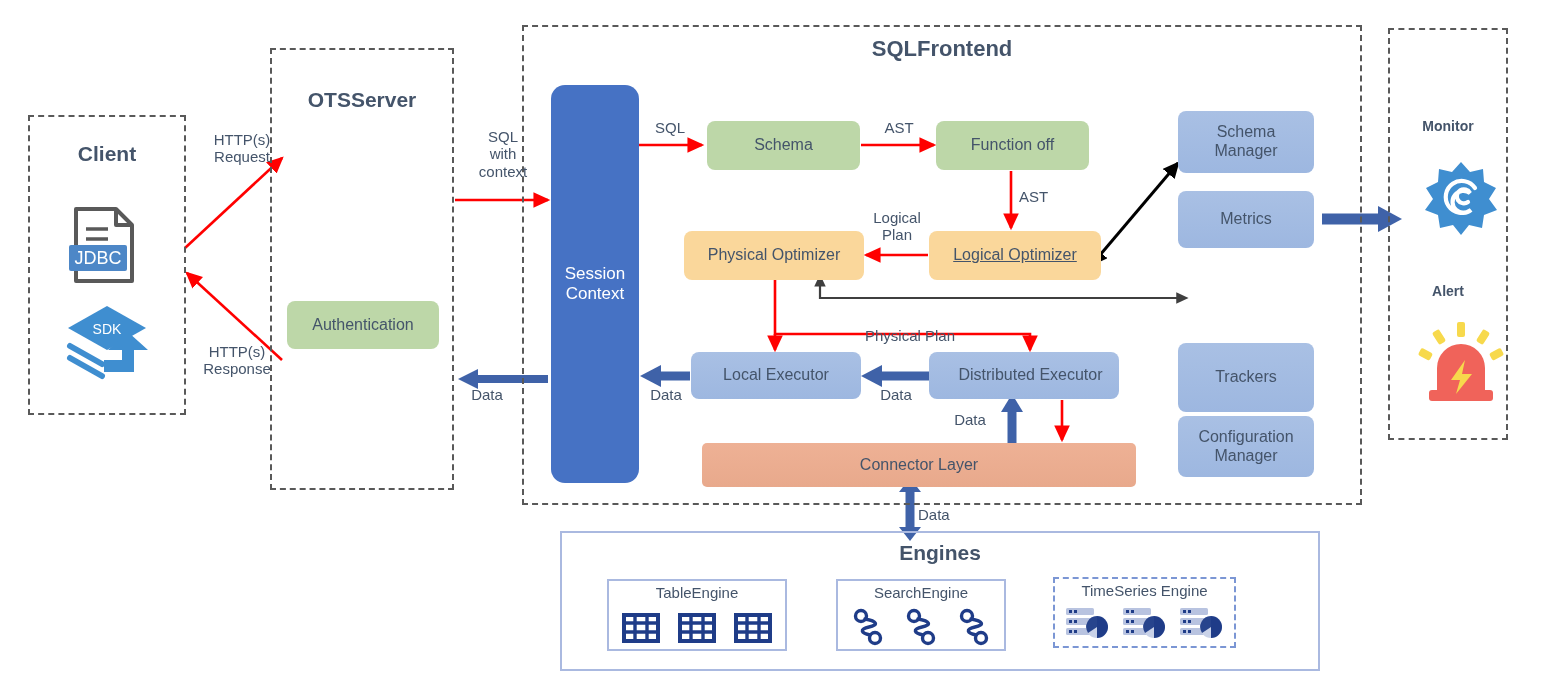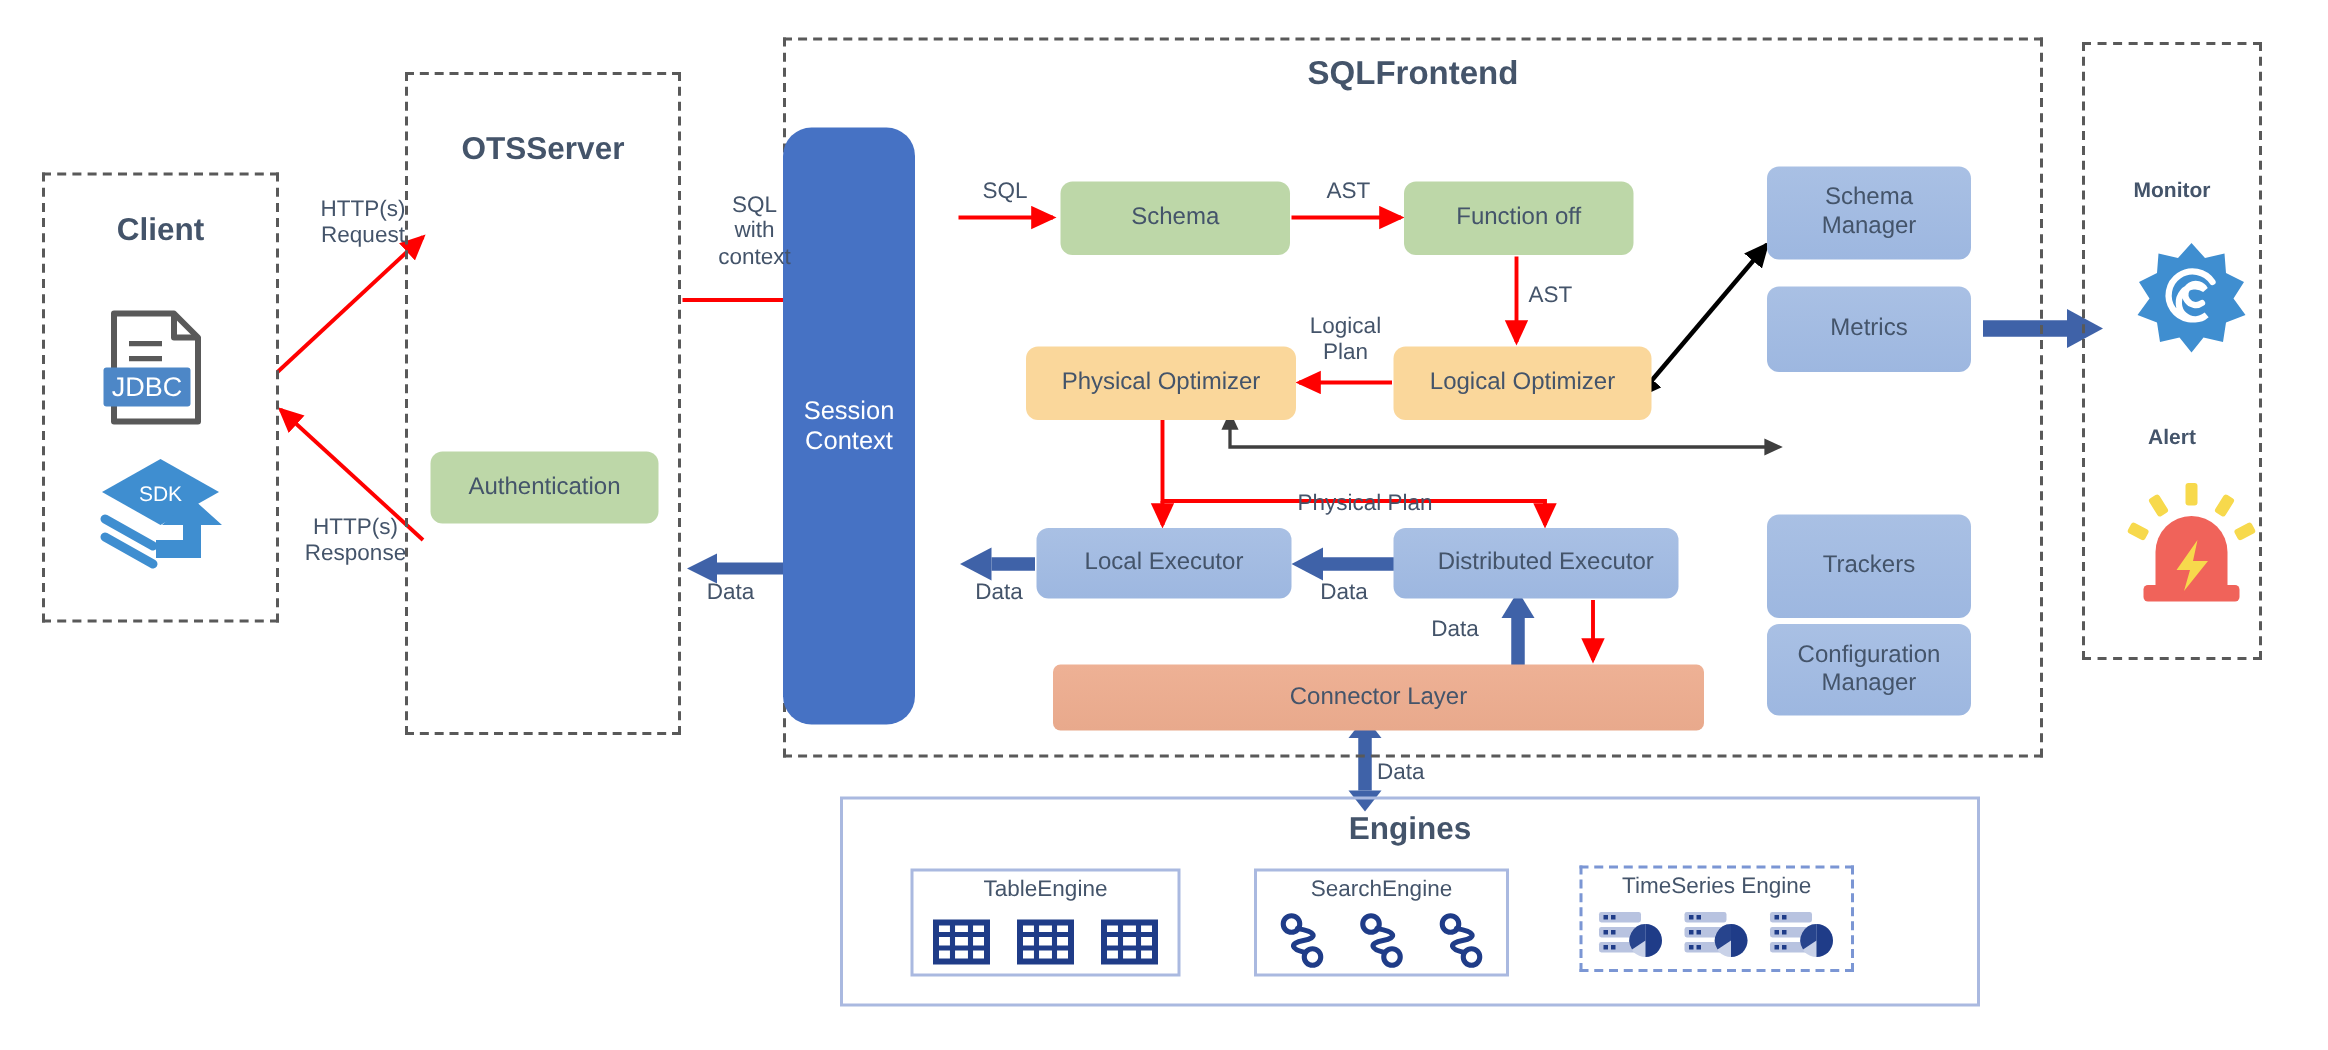--- a/index.html
+++ b/index.html
@@ -234,34 +234,34 @@
   <div class="dashed-box" style="left:270px; top:48px; width:184px; height:442px;"></div>
   <div class="group-title" style="left:270px; top:88px; width:184px;">OTSServer</div>
 
   <div class="node green" style="left:287px; top:301px; width:152px; height:48px;">
     <span>Authentication</span>
   </div>
 
   <div class="dashed-box" style="left:522px; top:25px; width:840px; height:480px;"></div>
   <div class="group-title" style="left:522px; top:36px; width:840px; font-size:22px;">SQLFrontend</div>
 
-  <div class="node darkblue" style="left:522px; top:85px; width:88px; height:398px; font-size:17px; white-space:pre-line;border-radius:19px;">
+  <div class="node darkblue" style="left:551px; top:85px; width:88px; height:398px; font-size:17px; white-space:pre-line;">
     <span>Session
 Context</span>
   </div>
 
   <div class="node green" style="left:707px; top:121px; width:153px; height:49px;">
     <span>Schema</span>
   </div>
 
   <div class="node green" style="left:936px; top:121px; width:153px; height:49px;">
     <span>Function off</span>
   </div>
 
-  <div class="node yellow" style="left:929px; top:231px; width:172px; height:49px;">
+  <div class="node yellow" style="left:929px; top:231px; width:172px; height:49px;text-decoration:underline;">
     <span>Logical Optimizer</span>
   </div>
 
   <div class="node yellow" style="left:684px; top:231px; width:180px; height:49px;">
     <span>Physical Optimizer</span>
   </div>
 
   <div class="node blue" style="left:691px; top:352px; width:170px; height:47px;">
     <span>Local Executor</span>
   </div>

